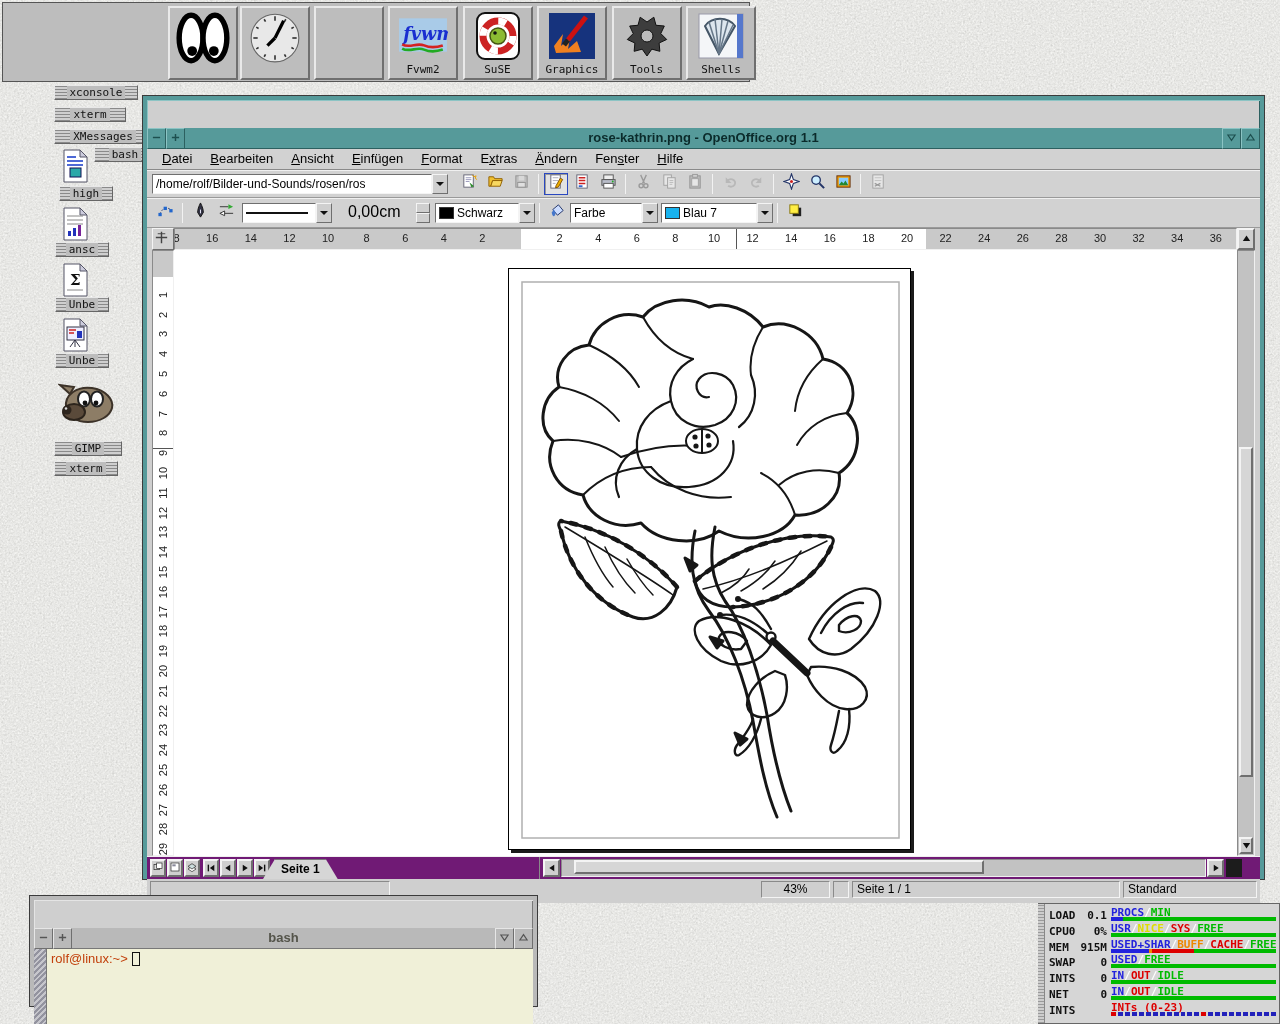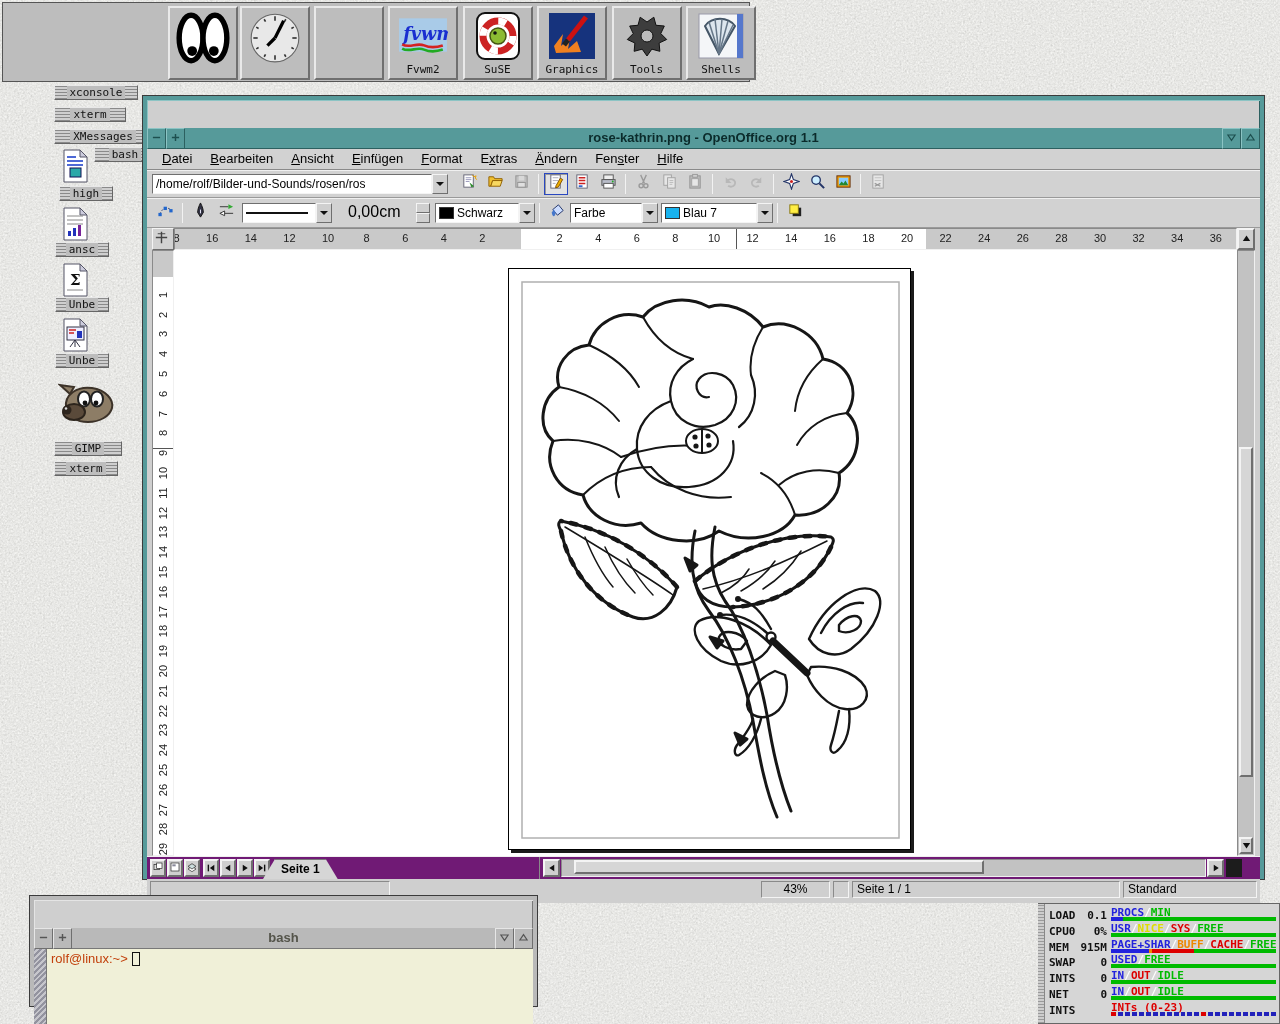--- a/index.html
+++ b/index.html
@@ -801,21 +801,21 @@
           <span class="xlabel">CPU0</span>
           <span class="xvalue">0%</span>
           <span class="xlegend"><span style="color: rgb(34, 34, 221);">USR</span><span class="sep">/</span><span style="color: rgb(221, 221, 0);">NICE</span><span class="sep">/</span><span style="color: rgb(221, 0, 0);">SYS</span><span class="sep">/</span><span style="color: rgb(0, 187, 0);">FREE</span></span>
           <div class="xbar">
             <div style="flex-grow: 1; background: rgb(0, 187, 0);"></div>
           </div>
         </div>
         <div class="xrow">
           <span class="xlabel">MEM</span>
           <span class="xvalue">915M</span>
-          <span class="xlegend"><span style="color: rgb(34, 34, 221);">PAGE+SHAR</span><span class="sep">/</span><span style="color: rgb(238, 136, 0);">BUFF</span><span class="sep">/</span><span style="color: rgb(221, 0, 0);">CACHE</span><span class="sep">/</span><span style="color: rgb(0, 187, 0);">FREE</span></span>
+          <span class="xlegend"><span style="color: rgb(34, 34, 221);">USED+SHAR</span><span class="sep">/</span><span style="color: rgb(238, 136, 0);">BUFF</span><span class="sep">/</span><span style="color: rgb(221, 0, 0);">CACHE</span><span class="sep">/</span><span style="color: rgb(0, 187, 0);">FREE</span></span>
           <div class="xbar">
             <div style="flex-grow: 0.23; background: rgb(34, 34, 221);"></div>
             <div style="flex-grow: 0.02; background: rgb(238, 136, 0);"></div>
             <div style="flex-grow: 0.25; background: rgb(221, 0, 0);"></div>
             <div style="flex-grow: 0.5; background: rgb(0, 187, 0);"></div>
           </div>
         </div>
         <div class="xrow">
           <span class="xlabel">SWAP</span>
           <span class="xvalue">0</span>

